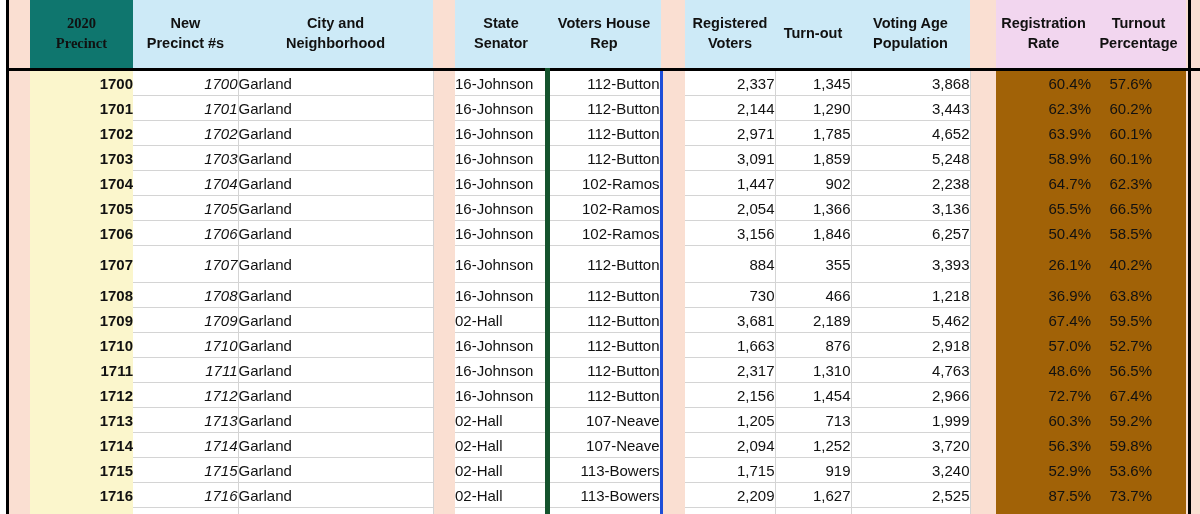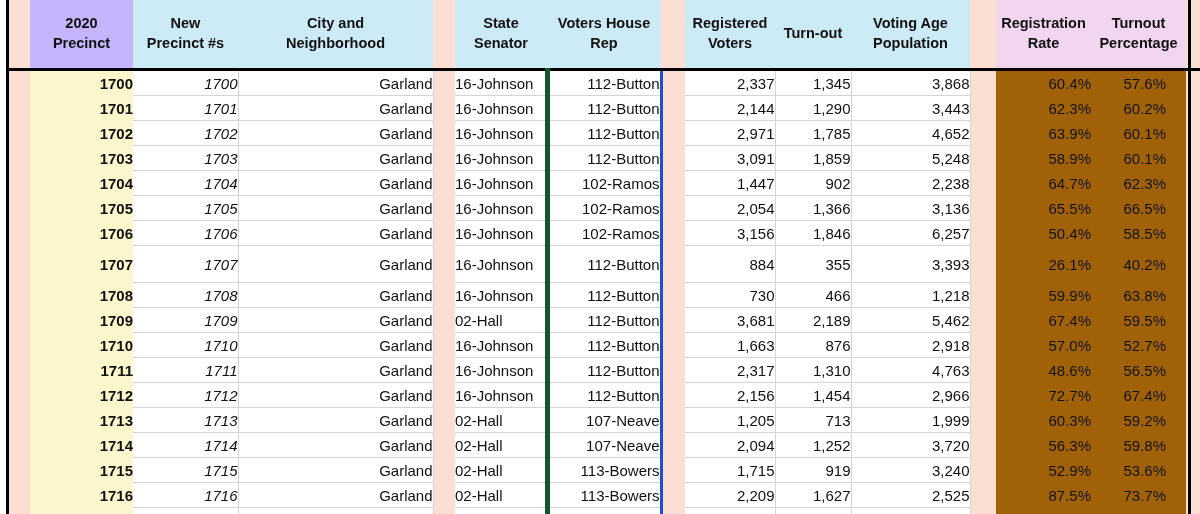--- a/index.html
+++ b/index.html
@@ -32,21 +32,21 @@
     height:68px;
     font-size:14.5px;
     font-weight:bold;
     color:#111;
     line-height:1.35;
     text-align:center;
     border-bottom:3px solid #000;
     background:#cdeaf7;
   }
   th.sp{background:#fadfd2;border-bottom:3px solid #000;}
-  th.h-precinct{background:#c4b5fd;}
+  th.h-precinct{background:#0f766e;font-family:Liberation Serif, serif;}
   th.h-rate{background:#f2d6ef;}
   th.h-blue{background:#cdeaf7;}
   th.edge{background:#ffffff;border-bottom:none;width:6px;}
 
   
   tbody td{
     height:24px;
     font-size:15px;
     color:#111;
     border-bottom:1px solid #d4d4d4;
@@ -66,21 +66,21 @@
     padding-right:16px;
     border-bottom:none;
   }
   td.c-newprec{
     font-style:italic;
     text-align:right;
     padding-right:18px;
     border-right:1px solid #d4d4d4;
   }
   td.c-city{
-    text-align:right;
+    text-align:left;
     padding-left:9px;
     border-right:1px solid #d4d4d4;
   }
   td.c-sen{
     text-align:left;
     padding-left:8px;
     border-right:5px solid #14532d;
   }
   td.c-rep{
     text-align:right;
@@ -92,21 +92,21 @@
     padding-right:12px;
     border-right:1px solid #d4d4d4;
   }
   td.c-pct{
     background:#a16207;
     text-align:right;
     padding-right:26px;
     border-bottom:none;
     border-right:none;
   }
-  td.c-pct.last{padding-right:20px;}
+  td.c-pct.last{padding-right:34px;}
 </style>
 </head>
 <body>
 
 <div class="sheet">
 
   <div class="band" style="left:9px;width:21px;"></div>
   <div class="band" style="left:433px;width:22px;"></div>
   <div class="band" style="left:661px;width:24px;"></div>
   <div class="band" style="left:946px;width:26px;"></div>
@@ -359,21 +359,21 @@
           <td class="c-newprec">1708</td>
           <td class="c-city">Garland</td>
           <td class="sp"></td>
           <td class="c-sen">16-Johnson</td>
           <td class="c-rep">112-Button</td>
           <td class="sp"></td>
           <td class="c-num">730</td>
           <td class="c-num">466</td>
           <td class="c-num">1,218</td>
           <td class="sp"></td>
-          <td class="c-pct">59.9%</td>
+          <td class="c-pct">36.9%</td>
           <td class="c-pct last">63.8%</td>
           <td class="sp"></td>
         </tr>
         <tr>
           <td class="edge"></td>
           <td class="sp" style="background: rgb(0, 0, 0);"></td>
           <td class="sp"></td>
           <td class="c-precinct">1709</td>
           <td class="c-newprec">1709</td>
           <td class="c-city">Garland</td>

